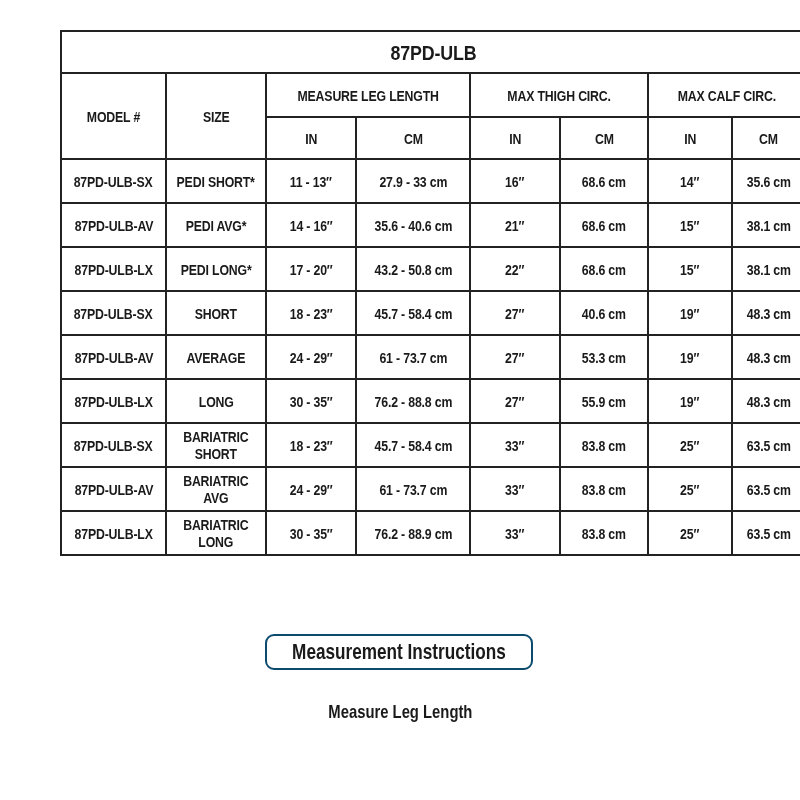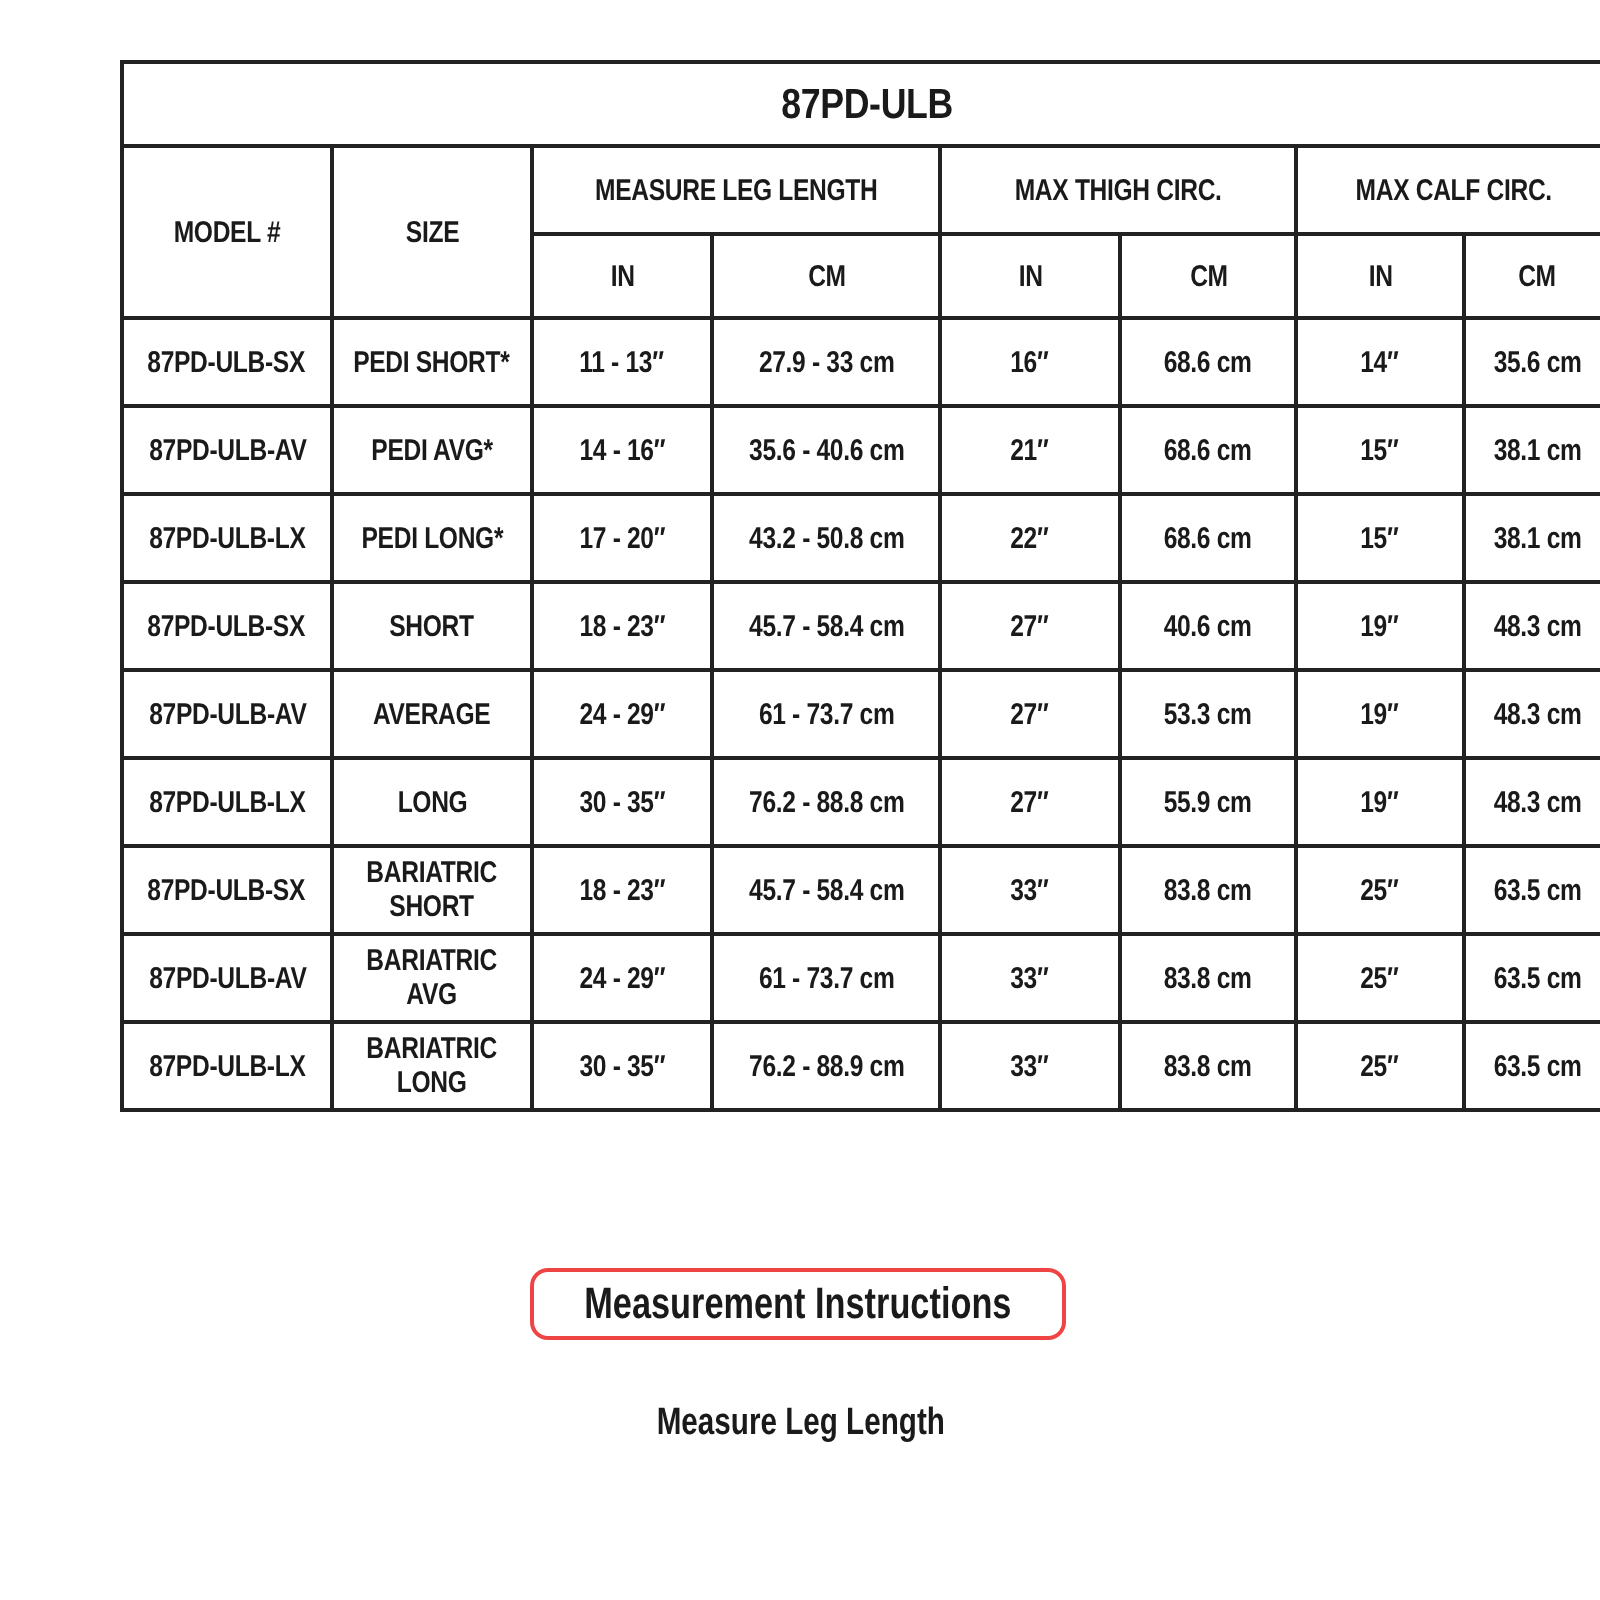--- a/index.html
+++ b/index.html
@@ -53,21 +53,21 @@
     tr.group-hdr th { height: 42px; }
     tr.unit-hdr th { height: 40px; text-align: center; }
     tr.data-row td { height: 42px; font-weight: bold; }
     .two-line { white-space: normal; line-height: 17px; }
     .instructions {
       position: absolute;
       left: 265px;
       top: 634px;
       width: 268px;
       height: 36px;
-      border: 2px solid #ef4444;
+      border: 2px solid #0c4a6e;
       border-radius: 9px;
       box-sizing: border-box;
       display: flex;
       align-items: center;
       justify-content: center;
       font-size: 22px;
       font-weight: bold;
     }
     .instructions .cond { transform: scaleX(0.78); }
     .sub-heading {

